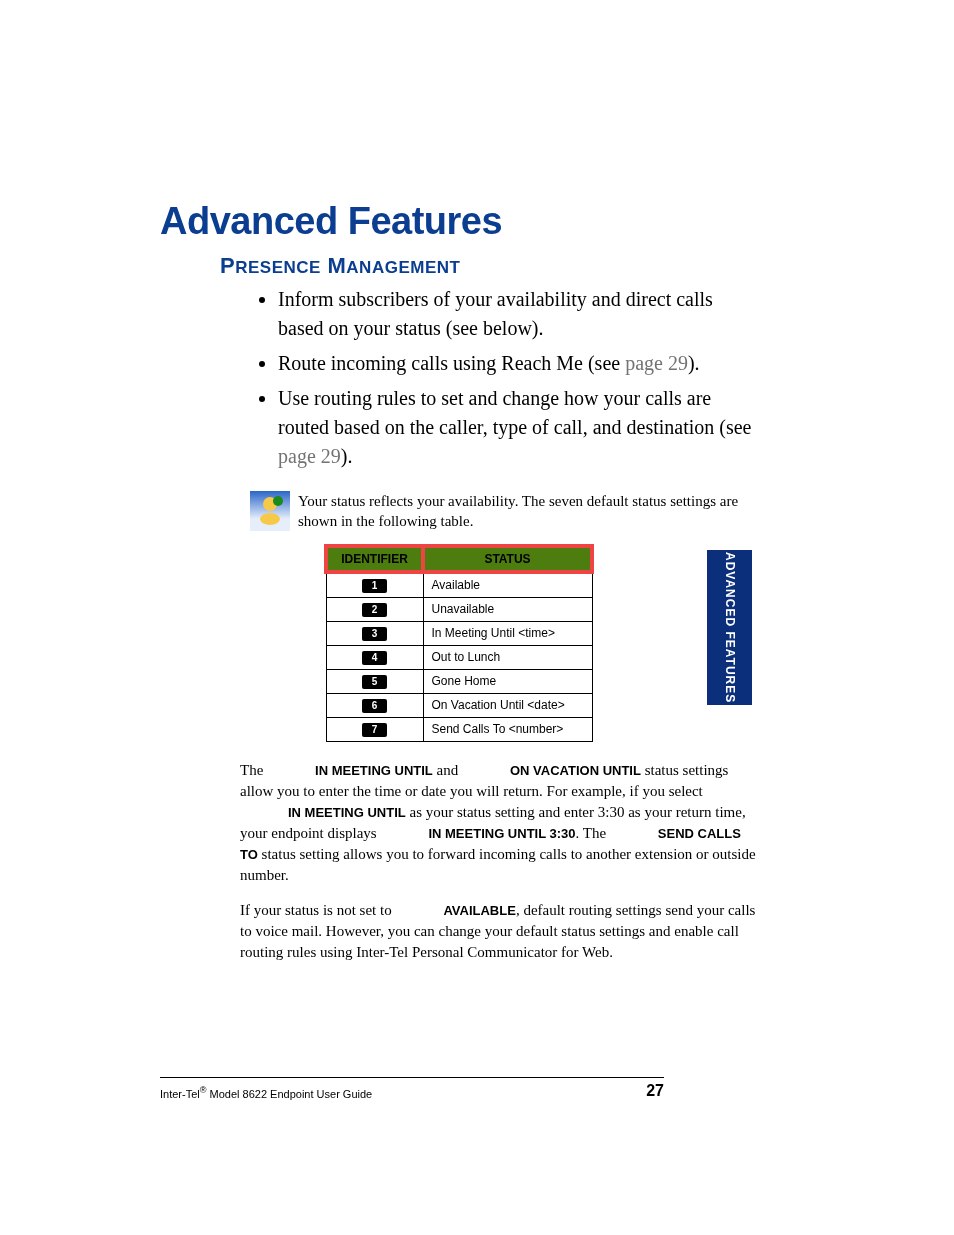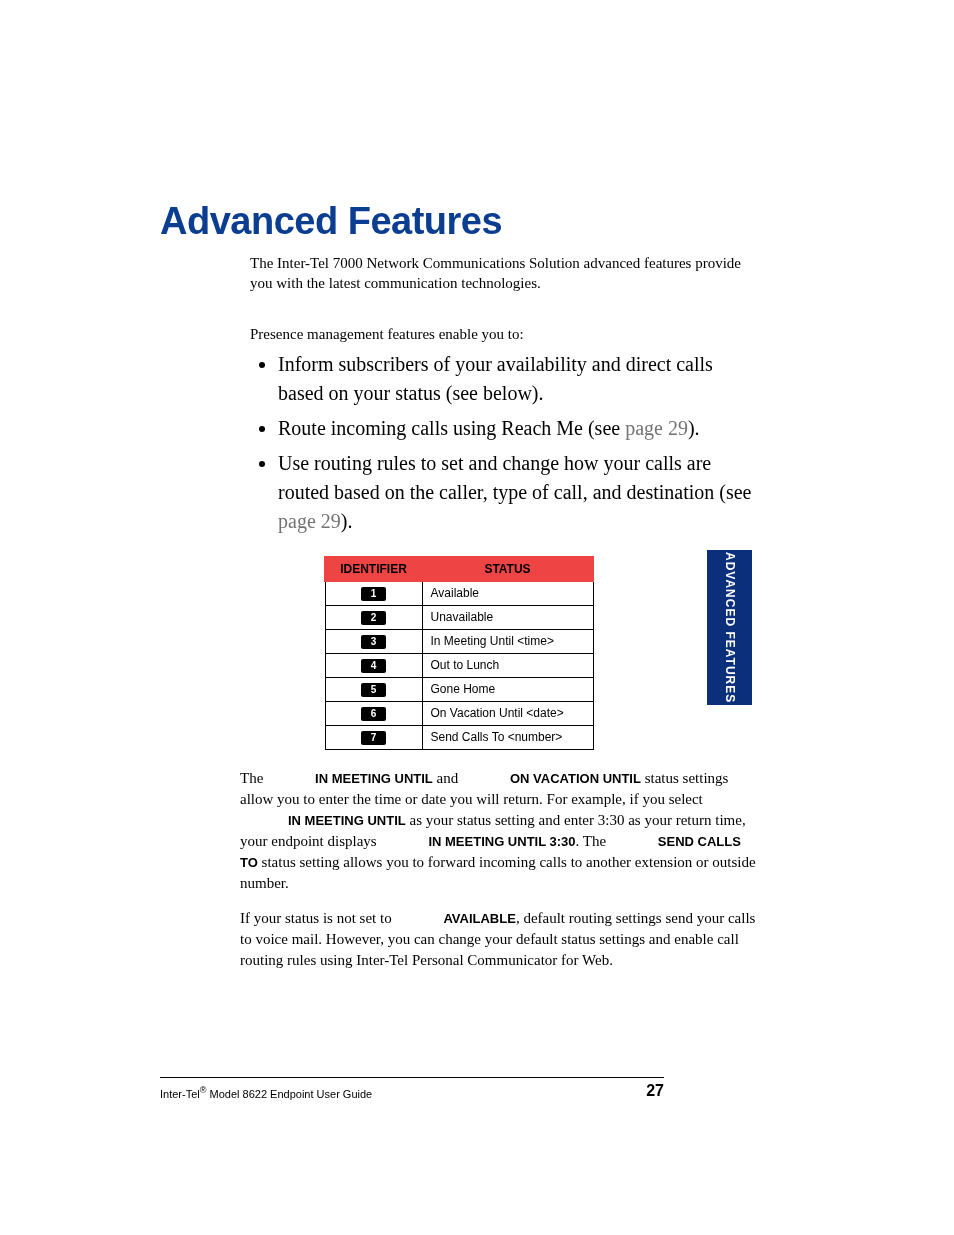--- a/index.html
+++ b/index.html
@@ -82,22 +82,22 @@
     line-height: 1.35;
   }
   table.status-table {
     border-collapse: collapse;
     margin: 12px auto 18px auto;
     width: 270px;
     font-family: Arial, Helvetica, sans-serif;
     font-size: 12px;
   }
   .status-table th {
-    background: #ef4444;
-    border: 2px solid #ef4444;
+    background: #4d7c0f;
+    border: 4px solid #ef4444;
     padding: 4px 8px;
     text-align: center;
     font-weight: bold;
   }
   .status-table td {
     border: 1px solid #000;
     padding: 4px 8px;
   }
   .status-table td.idcell {
     text-align: center;
@@ -163,36 +163,45 @@
     font-size: 16px;
   }
 </style>
 </head>
 <body>
 
 <div class="page">
 
   <div class="title">Advanced Features</div>
 
-  <div class="intro">The Inter-Tel 7000 Network Communications Solution advanced features provide you with the latest communication technologies.</div>
-
-
-  <div class="para">Presence management features enable you to:</div>
+
+  <div class="section-heading">P<span style="font-size:17px">RESENCE</span> M<span style="font-size:17px">ANAGEMENT</span></div>
+
 
   <ul class="bullets">
     <li>Inform subscribers of your availability and direct calls based on your status (see below).</li>
     <li>
       <span>Route incoming calls using Reach Me (see </span><a class="link">page 29</a><span>).</span>
     </li>
     <li>
       <span>Use routing rules to set and change how your calls are routed based on the caller, type of call, and destination (see </span><a class="link">page 29</a><span>).</span>
     </li>
   </ul>
 
 
+  <div class="status-block">
+    <div class="icon-box">
+      <svg width="28" height="30" viewBox="0 0 28 30">
+        <circle cx="14" cy="9" r="7" fill="#f6c948"></circle>
+        <ellipse cx="14" cy="24" rx="10" ry="6" fill="#f6c948"></ellipse>
+        <circle cx="22" cy="6" r="5" fill="#1a8a1a"></circle>
+      </svg>
+    </div>
+    <div class="status-text">Your status reflects your availability. The seven default status settings are shown in the following table.</div>
+  </div>
 
   <table class="status-table">
     <thead>
       <tr>
         <th>IDENTIFIER</th>
         <th>STATUS</th>
       </tr>
     </thead>
     <tbody id="status-tbody">
         <tr>

